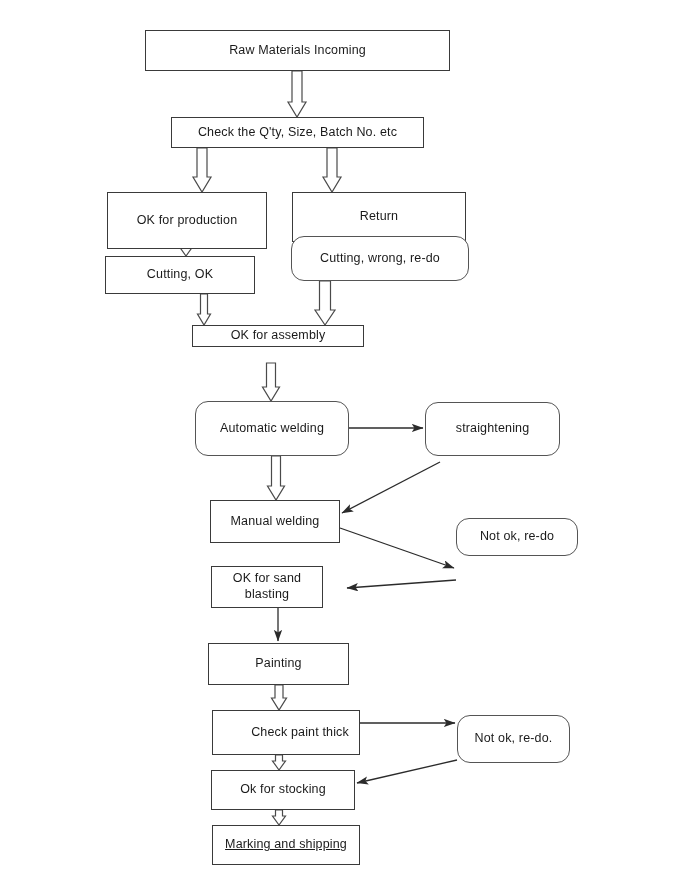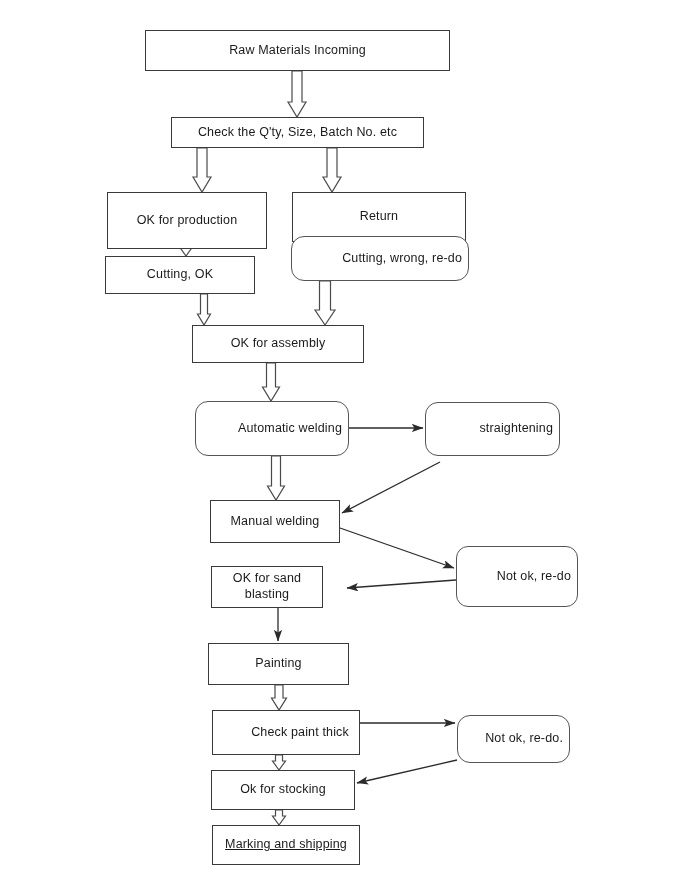--- a/index.html
+++ b/index.html
@@ -31,21 +31,20 @@
     color: #1a1a1a;
     font-size: 12.5px;
     letter-spacing: 0.15px;
     text-align: center;
     line-height: 1.25;
     z-index: 2;
   }
   .node.rounded {
     border-radius: 13px;
     border-color: #555555;
-    justify-content: flex-end;
   }
   .node .label {
     display: block;
     padding: 0 6px;
   }
   svg.arrows {
     position: absolute;
     left: 0; top: 0;
     width: 676px;
     height: 889px;
@@ -109,33 +108,33 @@
       </div>
       <div class="node" style="left: 292px; top: 192px; width: 174px; height: 50px;">
         <span class="label">Return</span>
       </div>
       <div class="node rounded" style="left: 291px; top: 236px; width: 178px; height: 45px;">
         <span class="label">Cutting, wrong, re-do</span>
       </div>
       <div class="node" style="left: 105px; top: 256px; width: 150px; height: 38px;">
         <span class="label">Cutting, OK</span>
       </div>
-      <div class="node" style="left: 192px; top: 325px; width: 172px; height: 38px;">
+      <div class="node" style="left: 192px; top: 325px; width: 172px; height: 22px;">
         <span class="label">OK for assembly</span>
       </div>
       <div class="node rounded" style="left: 195px; top: 401px; width: 154px; height: 55px;">
         <span class="label">Automatic welding</span>
       </div>
       <div class="node rounded" style="left: 425px; top: 402px; width: 135px; height: 54px;">
         <span class="label">straightening</span>
       </div>
       <div class="node" style="left: 210px; top: 500px; width: 130px; height: 43px;">
         <span class="label">Manual welding</span>
       </div>
-      <div class="node rounded" style="left: 456px; top: 546px; width: 122px; height: 61px; border-radius: 12px;">
+      <div class="node rounded" style="left: 456px; top: 518px; width: 122px; height: 38px;">
         <span class="label">Not ok, re-do</span>
       </div>
       <div class="node" style="left: 211px; top: 566px; width: 112px; height: 42px;">
         <span class="label">OK for sand blasting</span>
       </div>
       <div class="node" style="left: 208px; top: 643px; width: 141px; height: 42px;">
         <span class="label">Painting</span>
       </div>
       <div class="node" style="left: 212px; top: 710px; width: 148px; height: 45px; padding-left: 28px;">
         <span class="label">Check paint thick</span>

